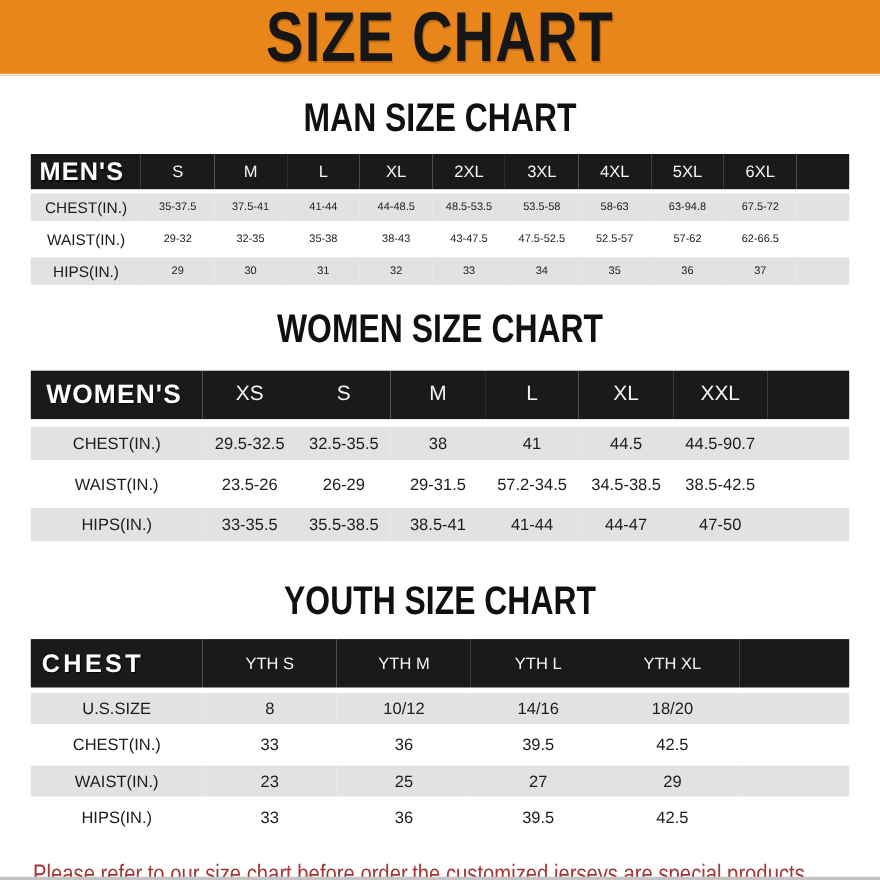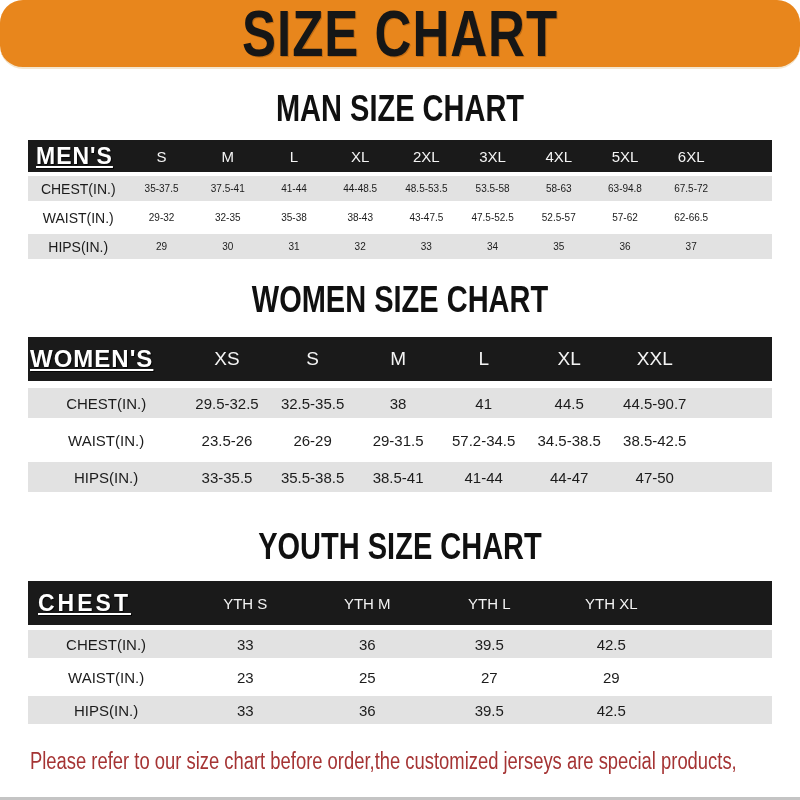--- a/index.html
+++ b/index.html
@@ -16,21 +16,20 @@
     overflow: hidden;
   }
   
   .banner {
     height: 67px;
     background: #E8861C;
     display: flex;
     align-items: center;
     justify-content: center;
     border-bottom: 2px solid #f3e6cf;
-    border-radius: 23px;
   }
   .banner-title {
     margin: 0;
     font-size: 50px;
     font-weight: bold;
     color: #161616;
     letter-spacing: 1px;
     transform: scale(1.02, 1.28);
     text-shadow: 1px 1px 0 rgba(120,60,0,0.35);
   }
@@ -62,26 +61,25 @@
     background: #1A1A1A;
     color: #f4f4f4;
     font-weight: normal;
     text-align: center;
   }
   thead th.corner {
     text-align: left;
     font-weight: bold;
     color: #ffffff;
     text-shadow: 1px 1px 1px rgba(0,0,0,0.8);
-    text-decoration: underline;
   }
   .section-0 thead th { height: 30px; font-size: 15px; }
   .section-0 thead th.corner { font-size: 23px; padding-left: 8px; letter-spacing: 1px; }
   .section-1 thead th { height: 42px; font-size: 19px; }
-  .section-1 thead th.corner { font-size: 24px; padding-left: 2px; letter-spacing: 1px; }
+  .section-1 thead th.corner { font-size: 24px; padding-left: 14px; letter-spacing: 1px; }
   .section-2 thead th { height: 42px; font-size: 15px; }
   .section-2 thead th.corner { font-size: 23px; padding-left: 10px; letter-spacing: 3px; }
 
   tbody td {
     text-align: center;
     color: #1c1c1c;
     background: #ffffff;
   }
   tbody tr:nth-child(odd) td { background: #E2E2E2; }
   .section-0 tbody td { height: 23px; font-size: 10px; }
@@ -280,20 +278,28 @@
               <th class="corner">CHEST</th>
               <th class="size">YTH S</th>
               <th class="size">YTH M</th>
               <th class="size">YTH L</th>
               <th class="size">YTH XL</th>
               <th class="spacer"></th>
             </tr>
           </thead>
           <tbody>
             <tr>
+              <td class="label">U.S.SIZE</td>
+              <td class="value">8</td>
+              <td class="value">10/12</td>
+              <td class="value">14/16</td>
+              <td class="value">18/20</td>
+              <td class="spacer"></td>
+            </tr>
+            <tr>
               <td class="label">CHEST(IN.)</td>
               <td class="value">33</td>
               <td class="value">36</td>
               <td class="value">39.5</td>
               <td class="value">42.5</td>
               <td class="spacer"></td>
             </tr>
             <tr>
               <td class="label">WAIST(IN.)</td>
               <td class="value">23</td>

